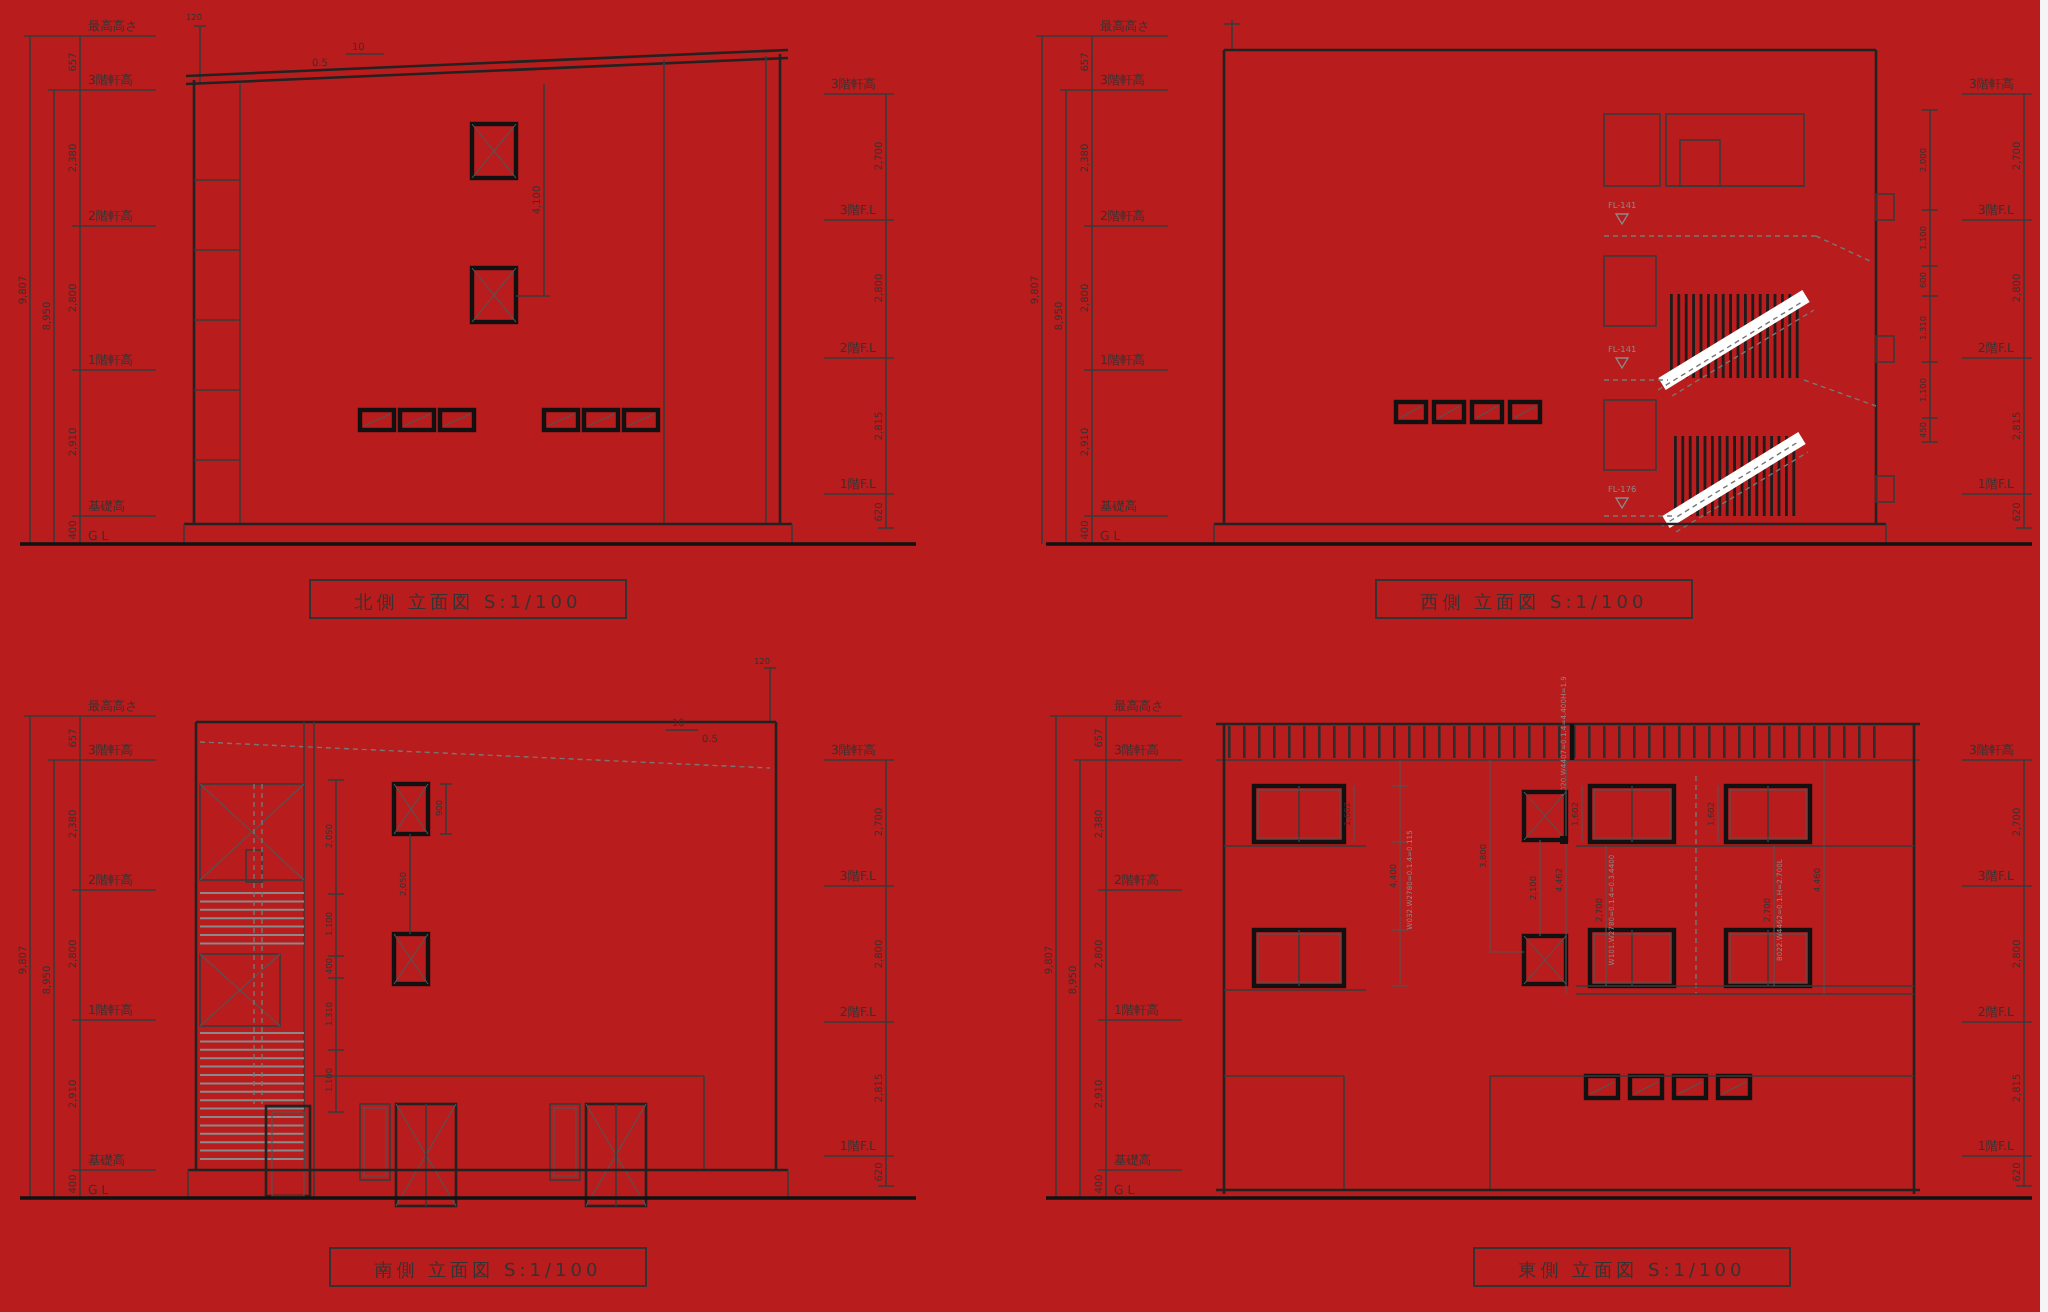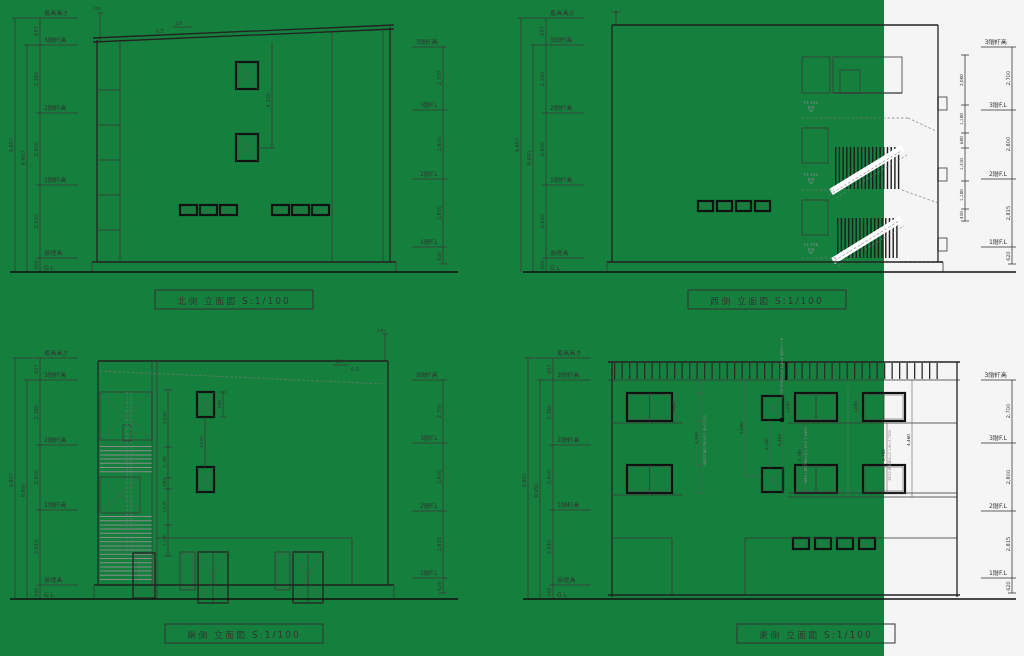--- a/index.html
+++ b/index.html
@@ -1,16 +1,16 @@
 <!DOCTYPE html>
 <html><head>
 <meta charset="utf-8">
 <style>
   html,body{margin:0;padding:0;background:#f5f5f5;}
-  #sheet{width:884px;height:656px;background:#15803d;position:relative;font-family:"DejaVu Sans",sans-serif;}
+  #sheet{width:1020px;height:656px;background:#b91c1c;position:relative;font-family:"DejaVu Sans",sans-serif;}
   svg{position:absolute;left:0;top:0;}
   svg text{font-family:"DejaVu Sans",sans-serif;fill:#333;}
   .ln{stroke:#3a3a3a;stroke-width:0.8;fill:none;}
   .md{stroke:#222;stroke-width:1.3;fill:none;}
   .gl{stroke:#111;stroke-width:1.7;fill:none;}
   .thk{stroke:#111;stroke-width:2.2;fill:none;}
   .thn{stroke:#555;stroke-width:0.55;fill:none;}
   .dsh{stroke:#777;stroke-width:0.7;stroke-dasharray:2.5 2;fill:none;}
   .hatch{stroke:#1c1c1c;stroke-dasharray:1.4 2.3;}
   .treads{stroke:#8a8a8a;stroke-dasharray:1 3.2;}

